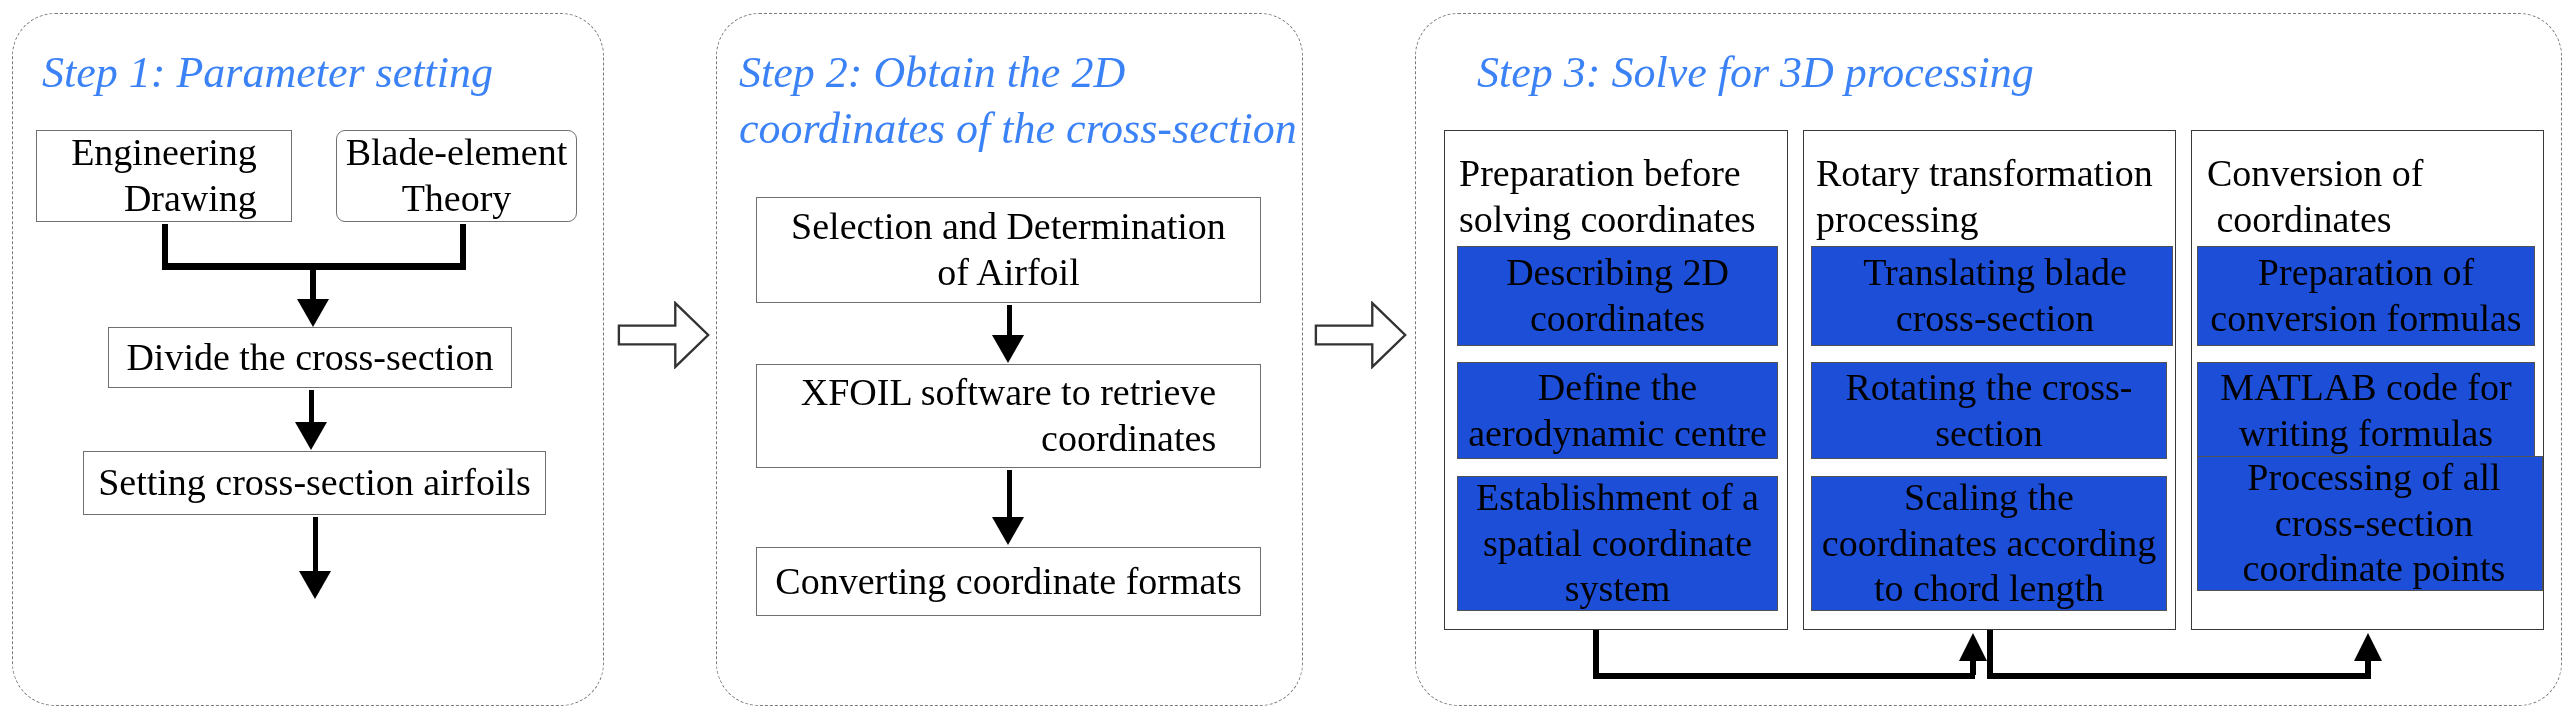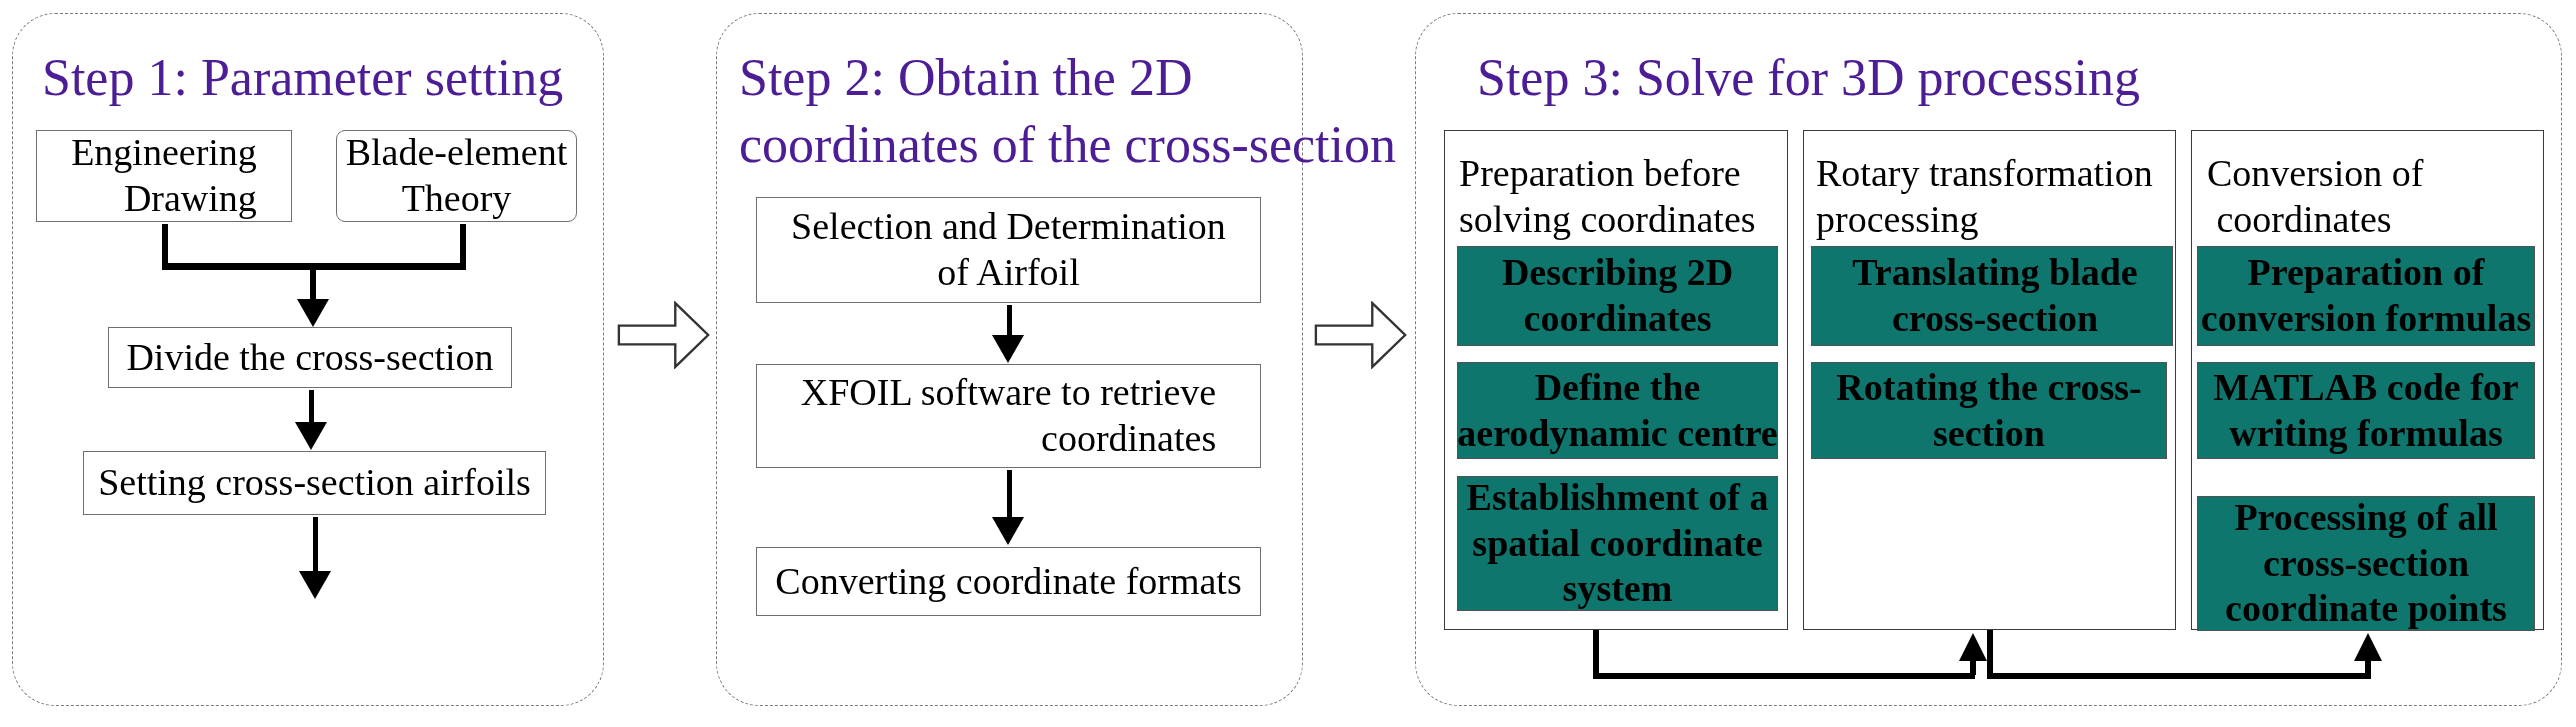--- a/index.html
+++ b/index.html
@@ -12,24 +12,25 @@
     overflow:hidden;
   }
   .panel{
     position:absolute;
     border:1.9px dashed #7a7a7a;
     border-radius:43px;
     background:#ffffff;
   }
   .panel-title{
     position:absolute;
-    font-size:52px;
+    font-size:44px;
     line-height:1.28;
     white-space:pre;
-    color:#4c1d95;
+    color:#3b82f6;
+    font-style:italic;
   }
   .flow-box{
     position:absolute;
     background:#ffffff;
     border:1.9px solid #6f6f6f;
     display:flex;align-items:center;justify-content:center;
     text-align:center;
     font-size:38px;line-height:1.2;
     white-space:pre;
   }
@@ -40,27 +41,26 @@
     top:130px;height:498px;
   }
   .col-header{
     position:absolute;
     font-size:38px;line-height:1.22;
     white-space:pre;
     text-align:left;
   }
   .inner-box{
     position:absolute;
-    background:#0f766e;
+    background:#1d4ed8;
     border:1.9px solid #525252;
     display:flex;align-items:center;justify-content:center;
     text-align:center;
     font-size:38px;line-height:1.2;
     white-space:pre;
-    font-weight:bold;
   }
   .stem{position:absolute;background:#000;}
   .head-down{
     position:absolute;width:0;height:0;
     border-left:16px solid transparent;
     border-right:16px solid transparent;
     border-top:28px solid #000;
   }
   .head-up{
     position:absolute;width:0;height:0;
@@ -150,26 +150,29 @@
   <div class="inner-box" style="left:1457px;top:362px;width:319px;height:95px;">Define the
 aerodynamic centre</div>
   <div class="inner-box" style="left:1457px;top:476px;width:319px;height:133px;">Establishment of a
 spatial coordinate
 system</div>
 
   <div class="inner-box" style="left:1811px;top:246px;width:354px;height:98px;padding-left:6px;">Translating blade
 cross-section</div>
   <div class="inner-box" style="left:1811px;top:362px;width:354px;height:95px;">Rotating the cross-
 section</div>
+  <div class="inner-box" style="left:1811px;top:476px;width:354px;height:133px;">Scaling the
+coordinates according
+to chord length</div>
 
   <div class="inner-box" style="left:2197px;top:246px;width:336px;height:98px;">Preparation of
 conversion formulas</div>
   <div class="inner-box" style="left:2197px;top:362px;width:336px;height:95px;">MATLAB code for
 writing formulas</div>
-  <div class="inner-box" style="left:2197px;top:496px;width:336px;height:133px;">Processing of all
+  <div class="inner-box" style="left:2197px;top:456px;width:336px;height:133px;padding-left:8px;">Processing of all
 cross-section
 coordinate points</div>
 
   <div class="stem" style="left:1593px;top:630px;width:5.6px;height:49px;"></div>
   <div class="hline" style="left:1593px;top:673px;width:382px;height:5.6px;"></div>
   <div class="stem" style="left:1970px;top:660px;width:5.6px;height:15px;"></div>
   <div class="head-up" style="left:1959px;top:633px;"></div>
 
   <div class="stem" style="left:1987px;top:630px;width:5.6px;height:49px;"></div>
   <div class="hline" style="left:1987px;top:673px;width:384px;height:5.6px;"></div>

